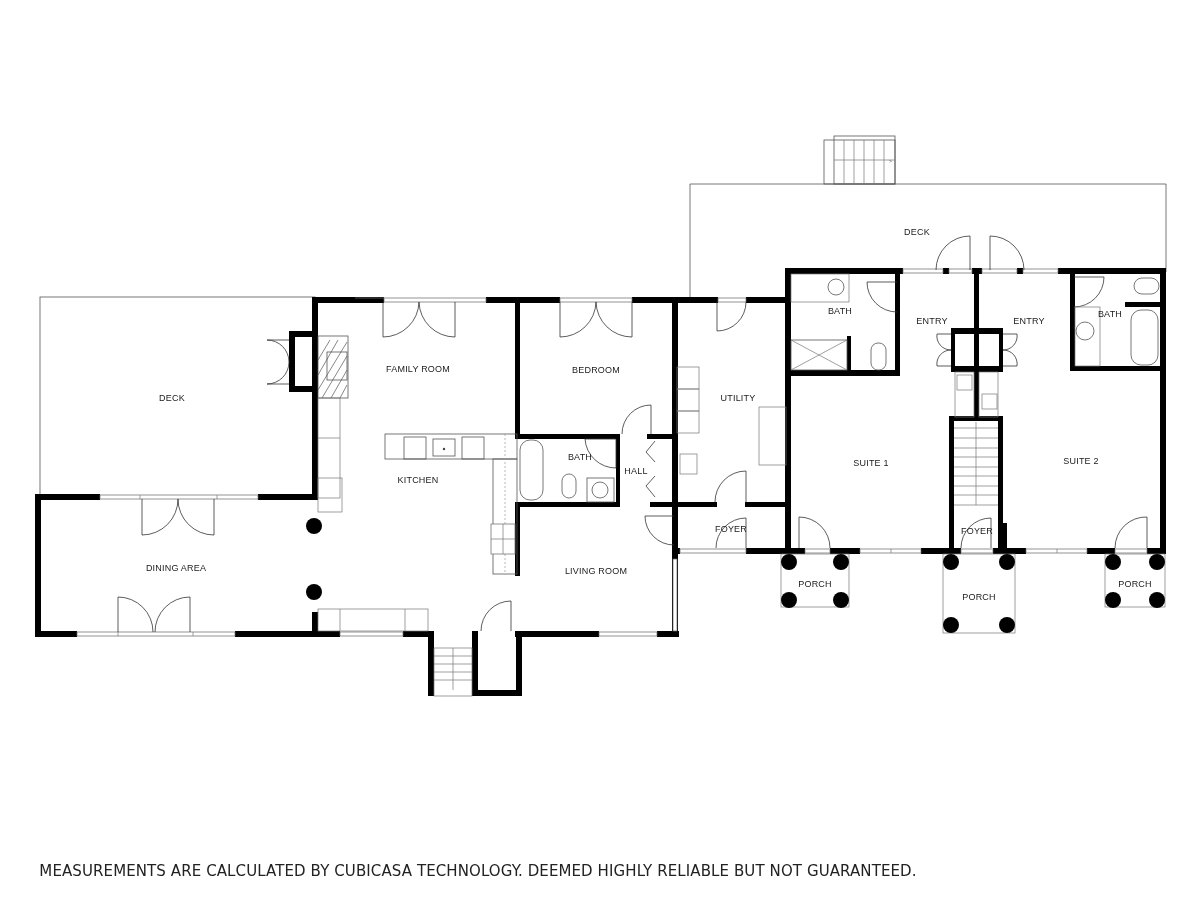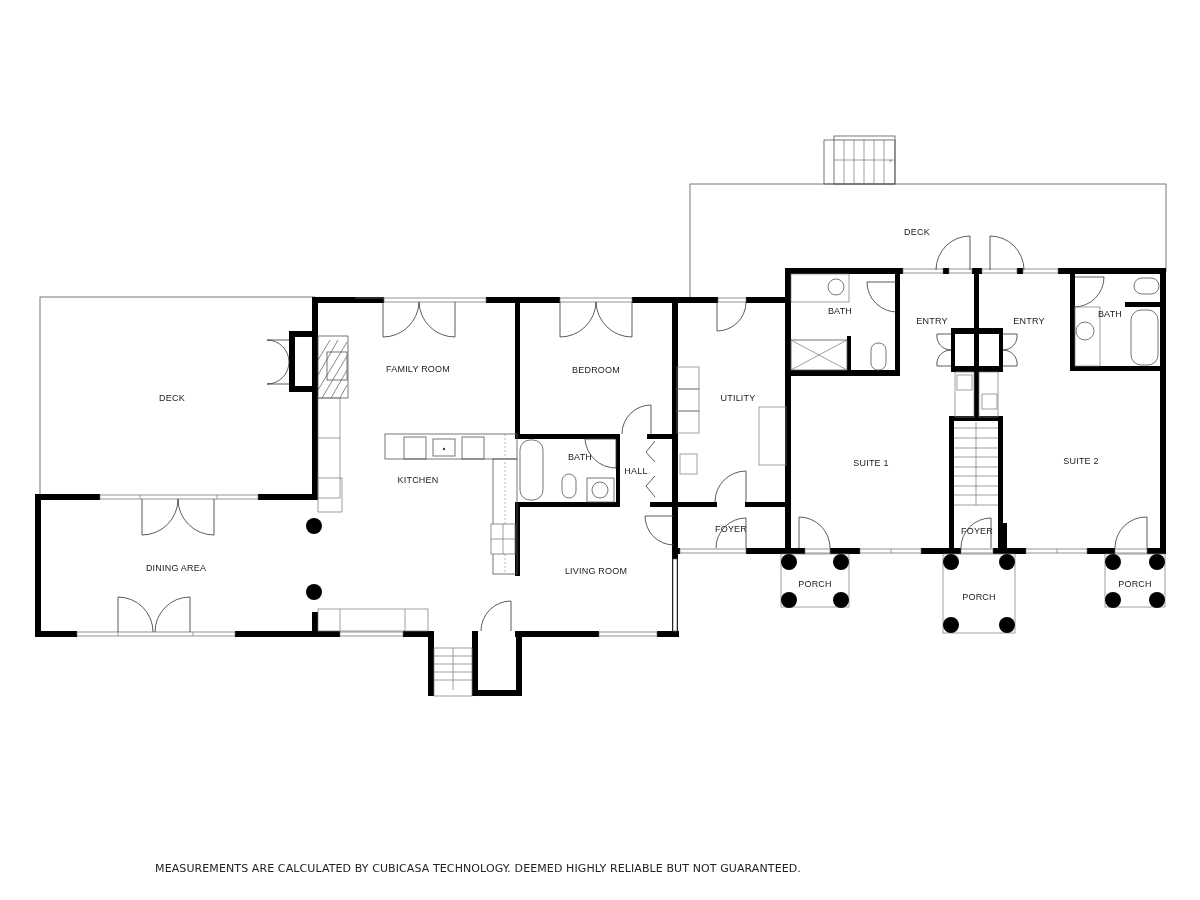--- a/index.html
+++ b/index.html
@@ -5,21 +5,21 @@
   html, body { margin:0; padding:0; background:#ffffff; }
   body { width:1200px; height:900px; position:relative; overflow:hidden; font-family:"Liberation Sans", sans-serif; }
   svg { position:absolute; left:0; top:0; }
   .lbl { font-family:"Liberation Sans", sans-serif; font-size:9px; fill:#1a1a1a; text-anchor:middle; letter-spacing:0.2px; }
   .wall { fill:#000; }
   .thin { fill:none; stroke:#555; stroke-width:0.8; }
   .thin2 { fill:none; stroke:#777; stroke-width:0.7; }
   .win { fill:#fff; stroke:#666; stroke-width:0.7; }
   .door { fill:none; stroke:#333; stroke-width:0.8; }
   .post { fill:#000; }
-  .disclaimer { position:absolute; left:0; width:956px; top:862px; text-align:center; font-family:"DejaVu Sans", sans-serif; font-size:11px; color:#222; letter-spacing:0.1px; }
+  .disclaimer { position:absolute; left:0; width:956px; top:862px; text-align:center; font-family:"DejaVu Sans", sans-serif; font-size:15px; color:#222; letter-spacing:0.1px; }
 </style>
 </head>
 <body>
 
 <svg width="1200" height="900" viewBox="0 0 1200 900">
 
   <g>
     <rect x="40" y="297" width="275" height="200" class="thin"></rect>
   </g>
   <g>

